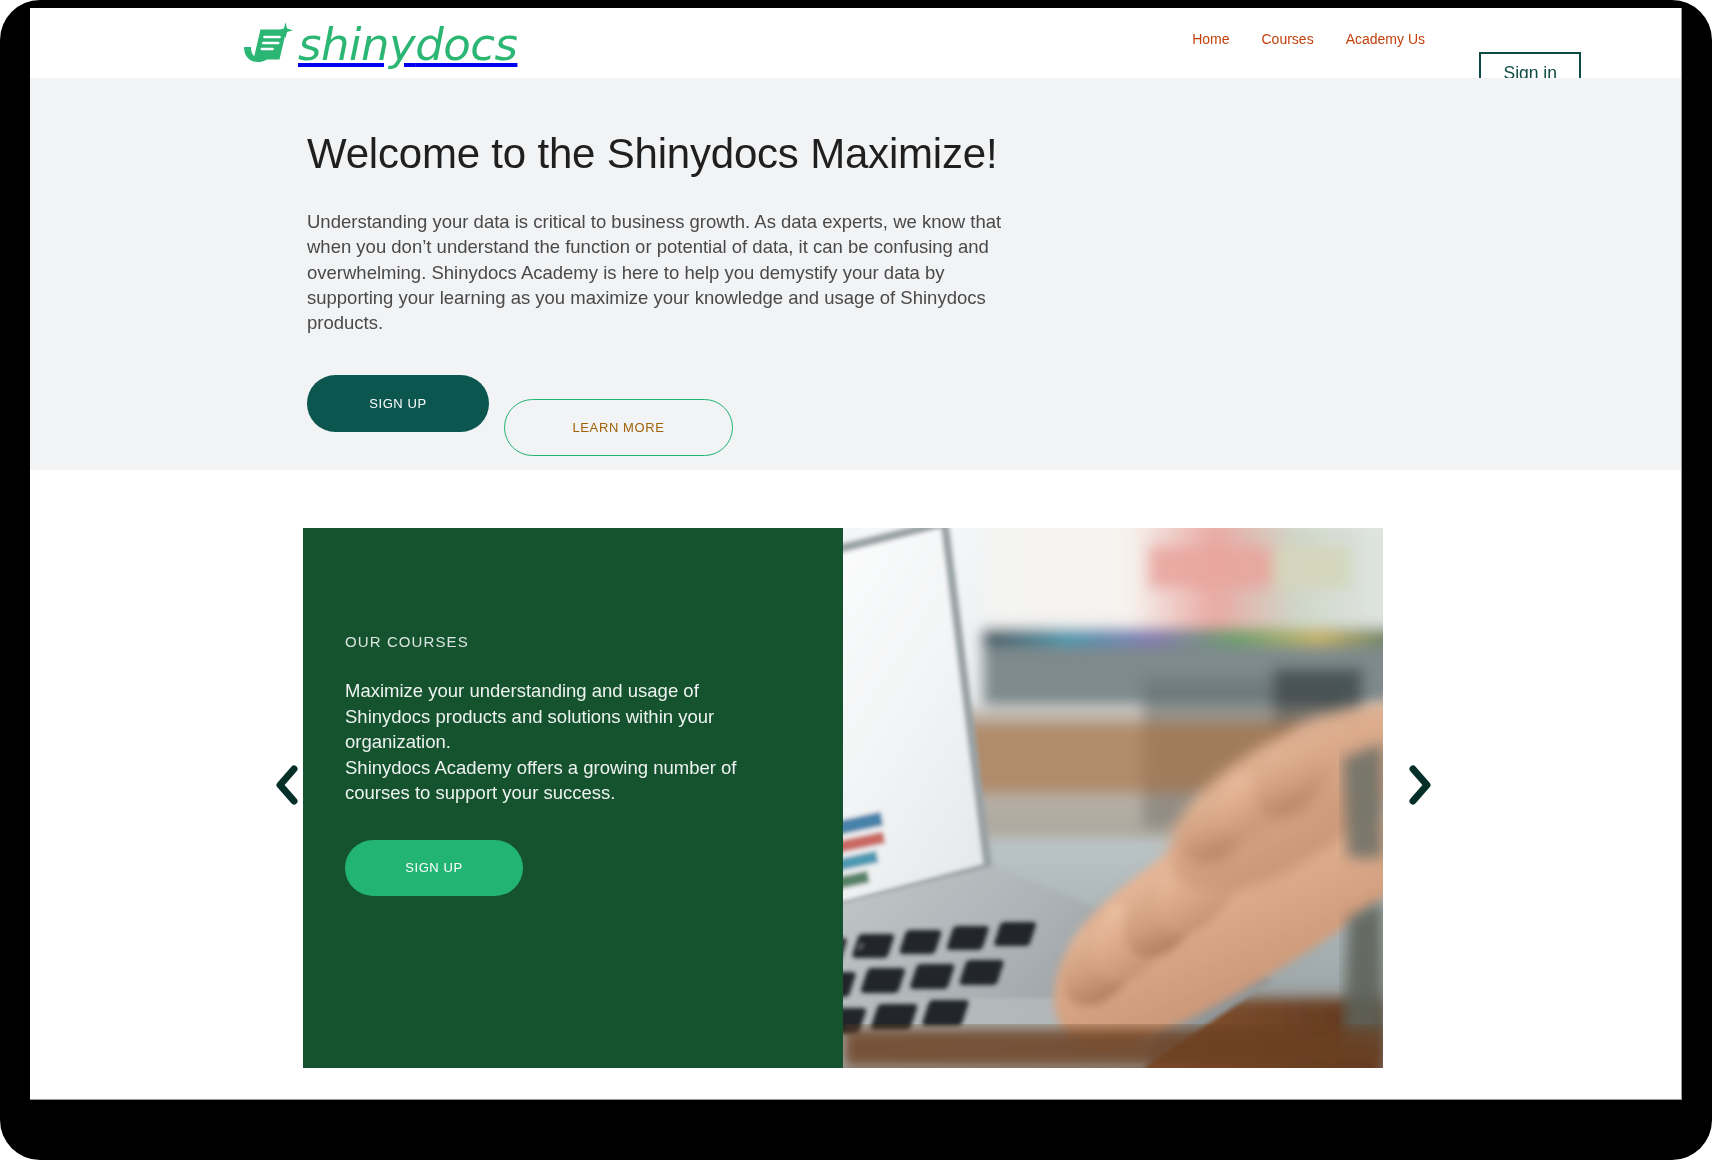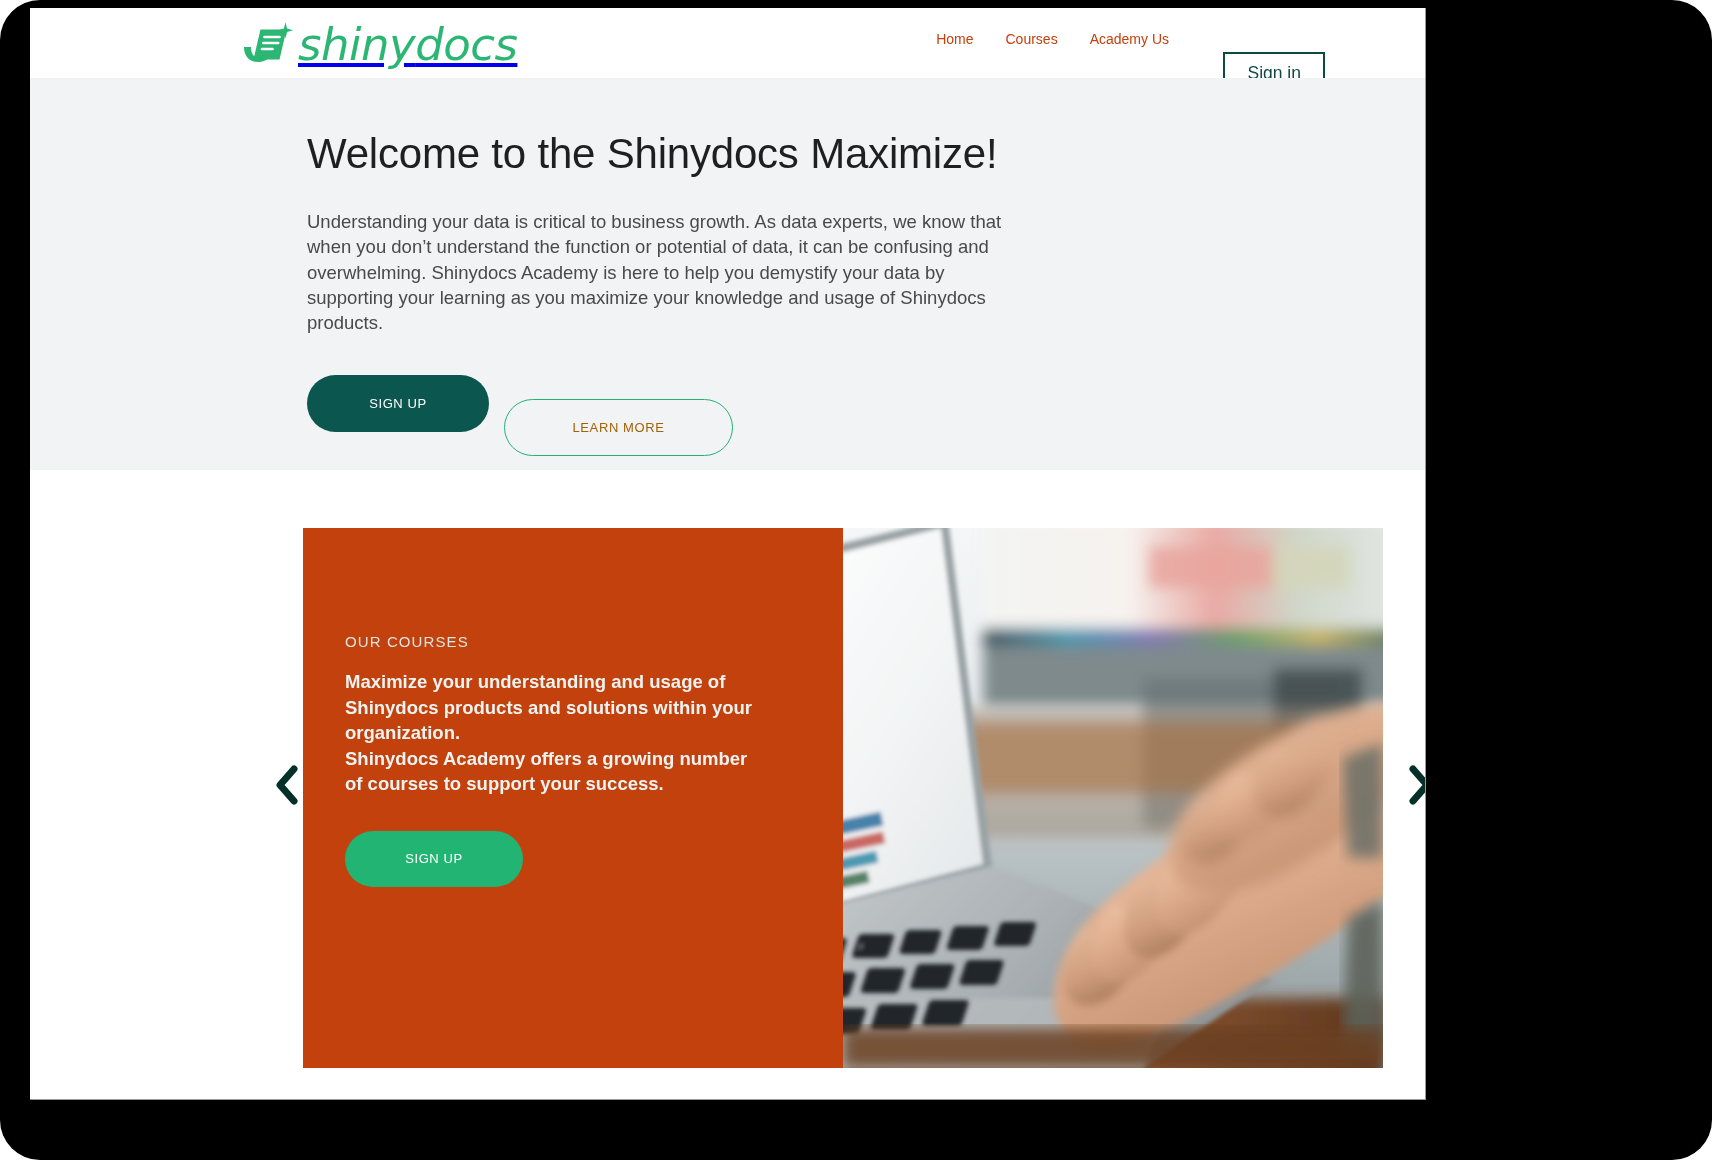--- a/index.html
+++ b/index.html
@@ -19,21 +19,21 @@
     width: 1712px;
     height: 1160px;
     background: #000000;
     border-radius: 40px;
   }
 
   #viewport {
     position: absolute;
     left: 30px;
     top: 8px;
-    width: 1396px;
+    width: 1652px;
     height: 1092px;
     background: #ffffff;
     overflow: hidden;
     border-right: 1px solid #9a9a9a;
     border-bottom: 1px solid #9a9a9a;
   }
 
   
   #site-header {
     position: relative;
@@ -161,45 +161,44 @@
     top: 58px;
     width: 1080px;
     height: 540px;
     display: flex;
     overflow: hidden;
   }
 
   #card-text-pane {
     width: 540px;
     height: 540px;
-    background: #c2410c;
+    background: #14532d;
     padding: 106px 0 0 42px;
     position: relative;
   }
   #card-eyebrow {
     color: #dbe5e2;
     font-size: 15px;
     letter-spacing: 1.1px;
     line-height: 1;
   }
   #card-title {
     margin-top: 13px;
     color: #ffffff;
     font-size: 32px;
     font-weight: 400;
     line-height: 1.15;
   }
   #card-body {
-    margin-top: 20px;
+    margin-top: 29px;
     color: #eef3f1;
     font-size: 18.5px;
     line-height: 1.38;
     max-width: 420px;
     white-space: pre-line;
-    font-weight: bold;
   }
   #card-signup-button {
     margin-top: 34px;
     background: #22b473;
     color: #ffffff;
     border: none;
     width: 178px;
     height: 56px;
   }
 

